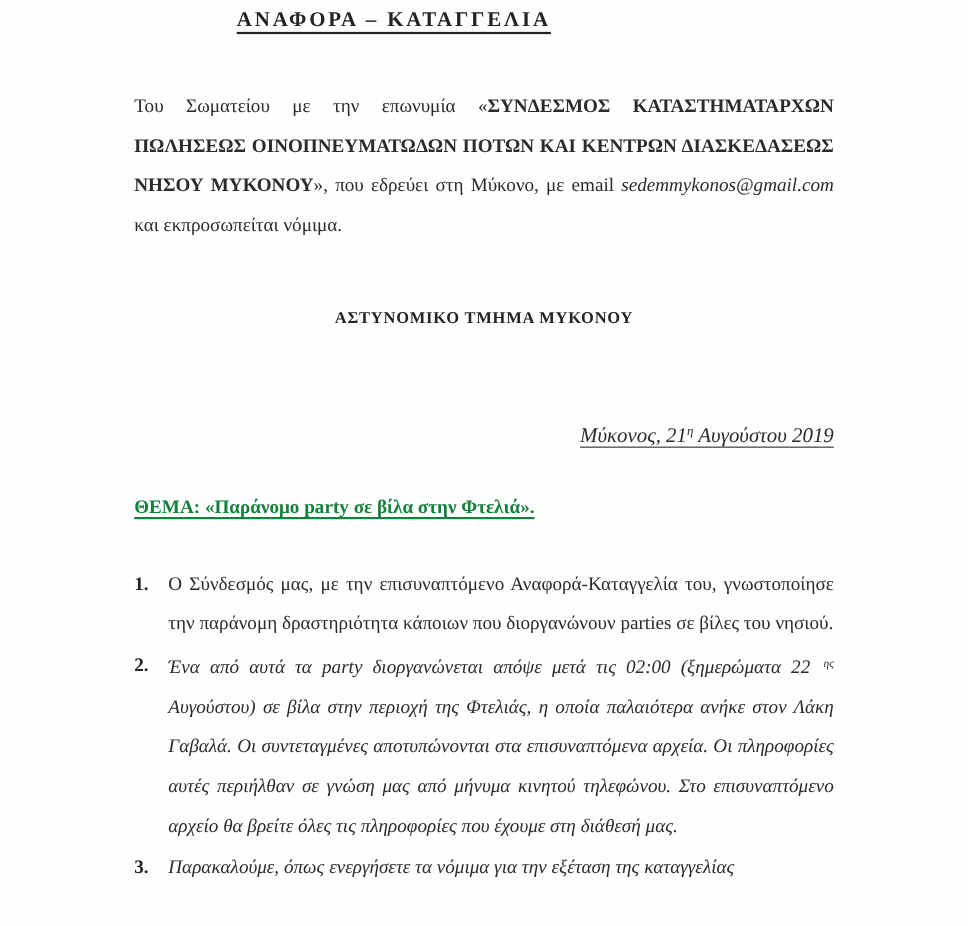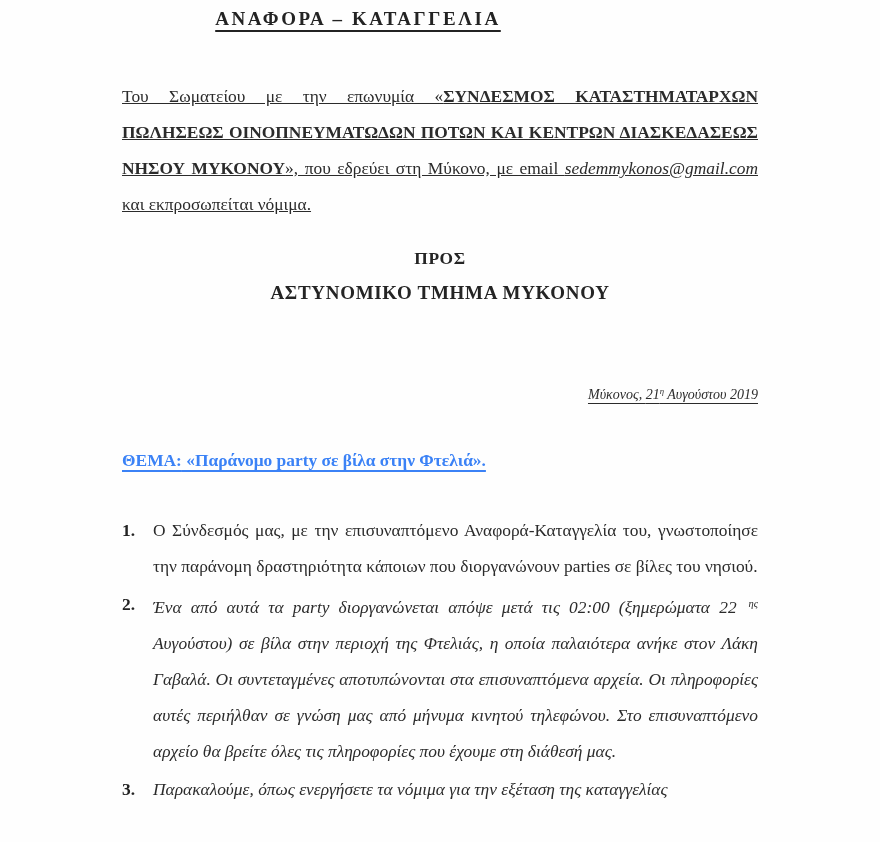--- a/index.html
+++ b/index.html
@@ -51,50 +51,50 @@
   .para {
     text-align: justify;
     text-justify: inter-word;
     font-size: 17.4px;
     line-height: 36px;
     color: #2b2b2b;
   }
   .para .b { font-weight: bold; }
   .para .i { font-style: italic; }
 
-  #intro-paragraph { top: 78px; text-decoration: underline; }
+  #intro-paragraph { top: 78px; }
 
   
   .recipient {
     position: absolute;
     left: 0;
     width: 880px;
     text-align: center;
     font-weight: bold;
     color: #242424;
   }
   #recipient-label {
     top: 248px;
     font-size: 17.4px;
     letter-spacing: 0.6px;
   }
   #recipient-name {
     top: 282px;
-    font-size: 19px;
+    font-size: 15px;
     letter-spacing: 0.7px;
   }
 
   
   #date-line {
     position: absolute;
     top: 386px;
     left: 122px;
     width: 636px;
     text-align: right;
-    font-size: 14px;
+    font-size: 19px;
     font-style: italic;
     color: #2b2b2b;
   }
   #date-line .ul {
     text-decoration: underline;
     text-underline-offset: 4px;
     text-decoration-thickness: 1.4px;
   }
   #date-line sup {
     font-size: 0.62em;
@@ -102,21 +102,21 @@
   }
 
   
   #subject-line {
     position: absolute;
     top: 450px;
     left: 122px;
     width: 636px;
     font-size: 17.4px;
     font-weight: bold;
-    color: #3b82f6;
+    color: #15803d;
   }
   #subject-line .ul {
     text-decoration: underline;
     text-underline-offset: 4px;
     text-decoration-thickness: 1.6px;
   }
 
   
   #numbered-list {
     position: absolute;
@@ -158,21 +158,20 @@
 <div class="page">
 
   <div class="doc-title">
     <span class="ul">ΑΝΑΦΟΡΑ – ΚΑΤΑΓΓΕΛΙΑ</span>
   </div>
 
   <div class="body-block para" id="intro-paragraph">
     <span>Του Σωματείου με την επωνυμία «</span><span class="b">ΣΥΝΔΕΣΜΟΣ ΚΑΤΑΣΤΗΜΑΤΑΡΧΩΝ ΠΩΛΗΣΕΩΣ ΟΙΝΟΠΝΕΥΜΑΤΩΔΩΝ ΠΟΤΩΝ ΚΑΙ ΚΕΝΤΡΩΝ ΔΙΑΣΚΕΔΑΣΕΩΣ ΝΗΣΟΥ ΜΥΚΟΝΟΥ</span><span>», που εδρεύει στη Μύκονο, με email </span><span class="i">sedemmykonos@gmail.com</span><span> και εκπροσωπείται νόμιμα.</span>
   </div>
 
-  <div class="recipient" id="recipient-label">ΠΡΟΣ</div>
   <div class="recipient" id="recipient-name">ΑΣΤΥΝΟΜΙΚΟ ΤΜΗΜΑ ΜΥΚΟΝΟΥ</div>
 
   <div id="date-line">
     <span class="ul"><span>Μύκονος, </span><span>21</span><sup>η</sup><span> Αυγούστου  2019</span></span>
   </div>
 
   <div id="subject-line">
     <span class="ul"><span>ΘΕΜΑ:</span><span>  «Παράνομο party σε βίλα στην Φτελιά».</span></span>
   </div>
 

